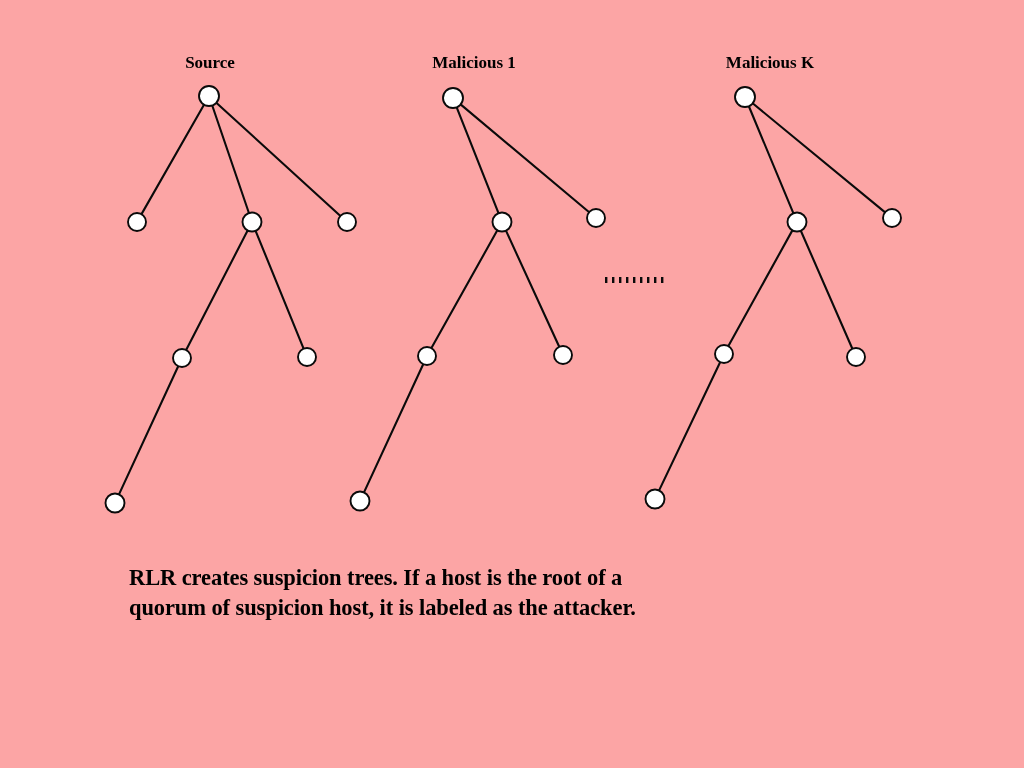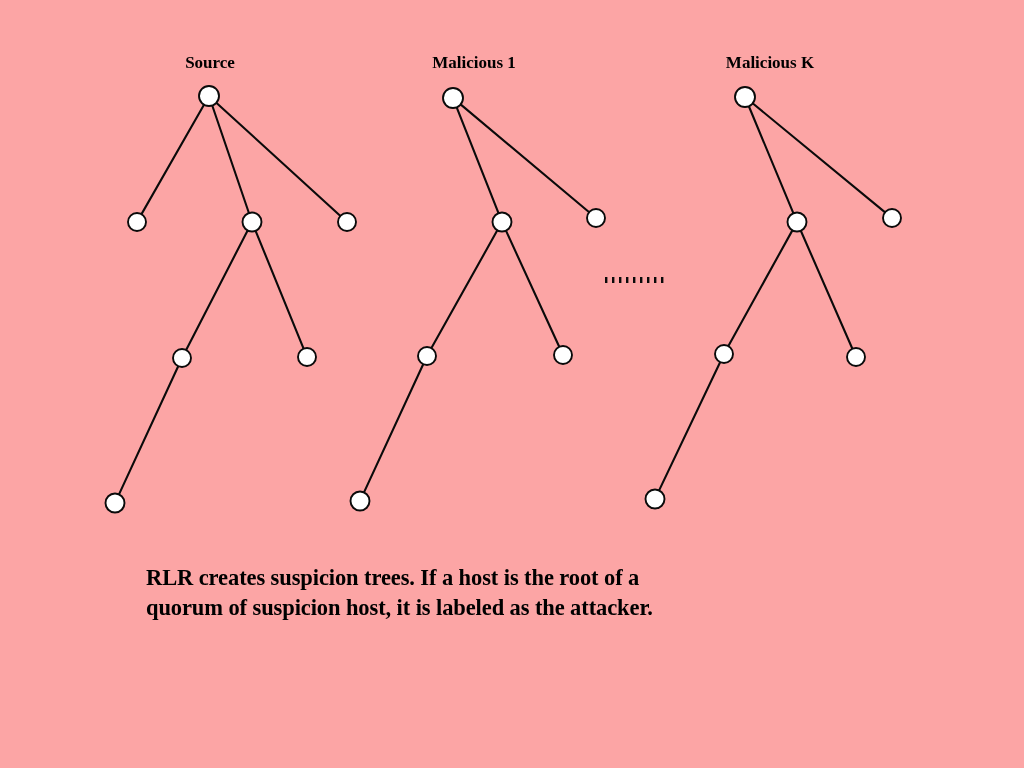--- a/index.html
+++ b/index.html
@@ -49,21 +49,21 @@
   .node-circle {
     fill: #ffffff;
     stroke: #0a0a0a;
     stroke-width: 1.9;
   }
   .ellipsis-dot {
     fill: #0a0a0a;
   }
   #caption {
     position: absolute;
-    left: 146px;
+    left: 129px;
     top: 563px;
     width: 720px;
     font-family: "Liberation Serif", "DejaVu Serif", serif;
     font-weight: bold;
     font-size: 22.5px;
     line-height: 30px;
     color: #000000;
     letter-spacing: -0.1px;
   }
   #caption .cap-line {

